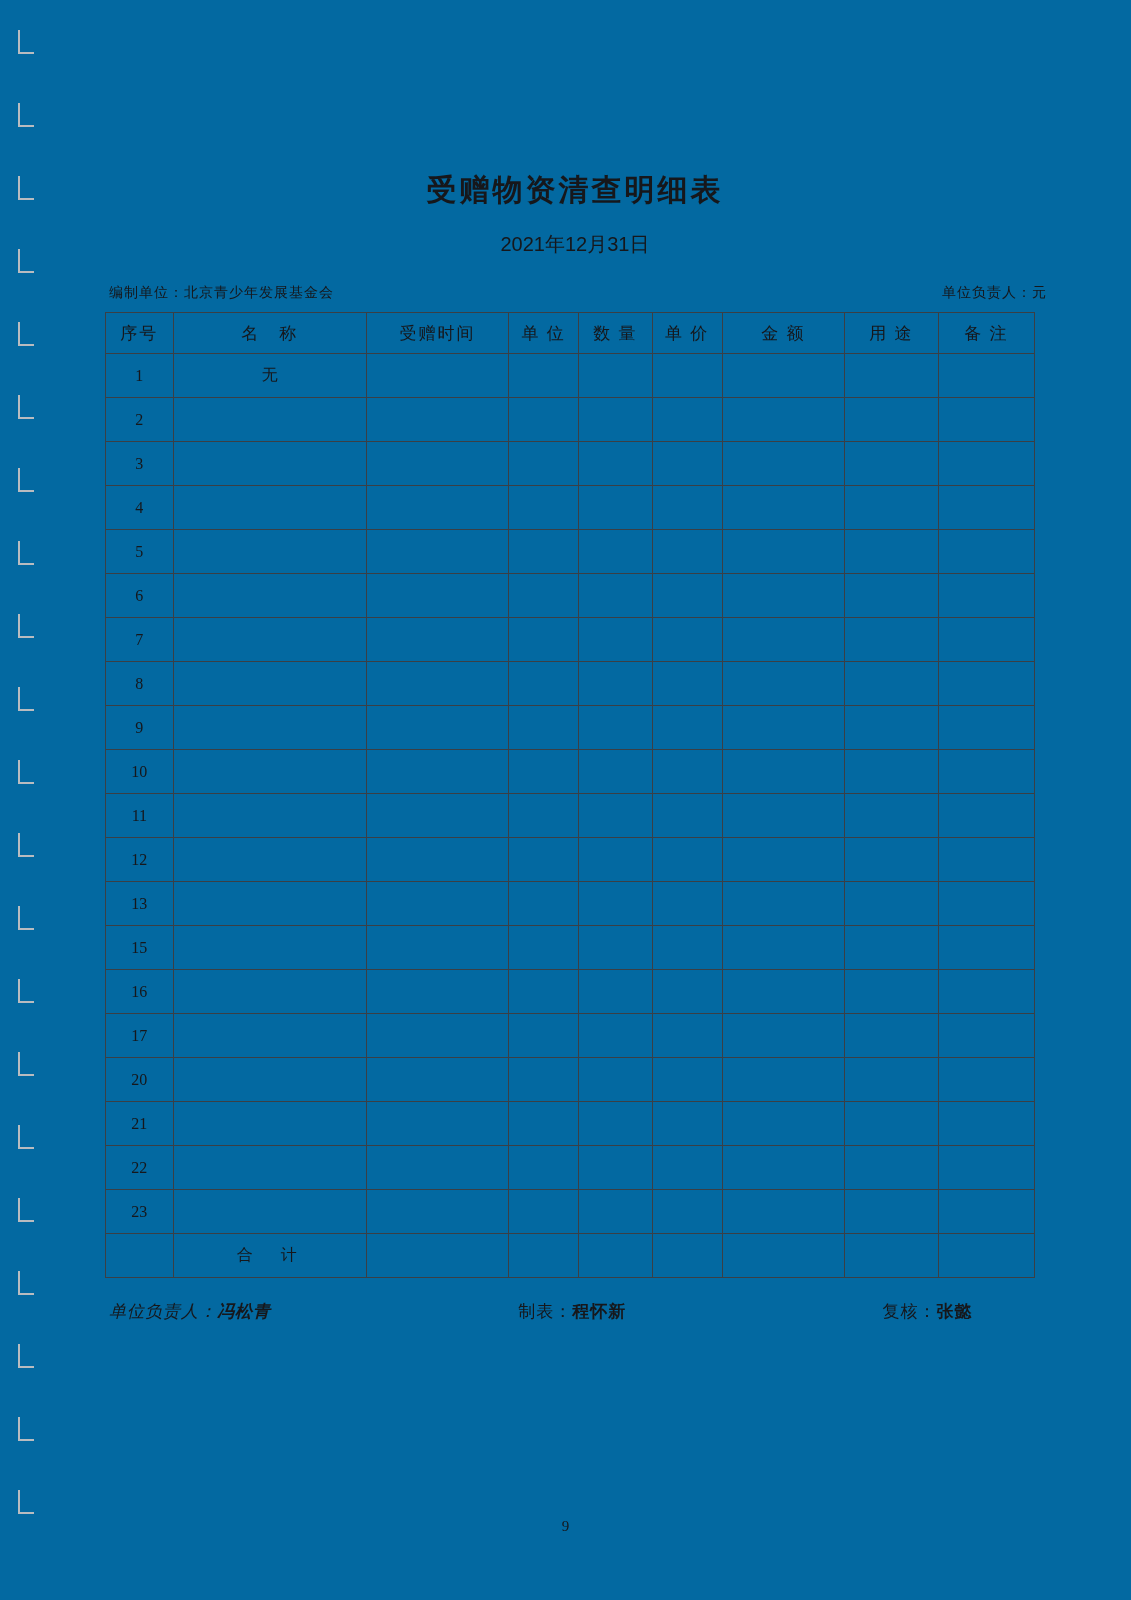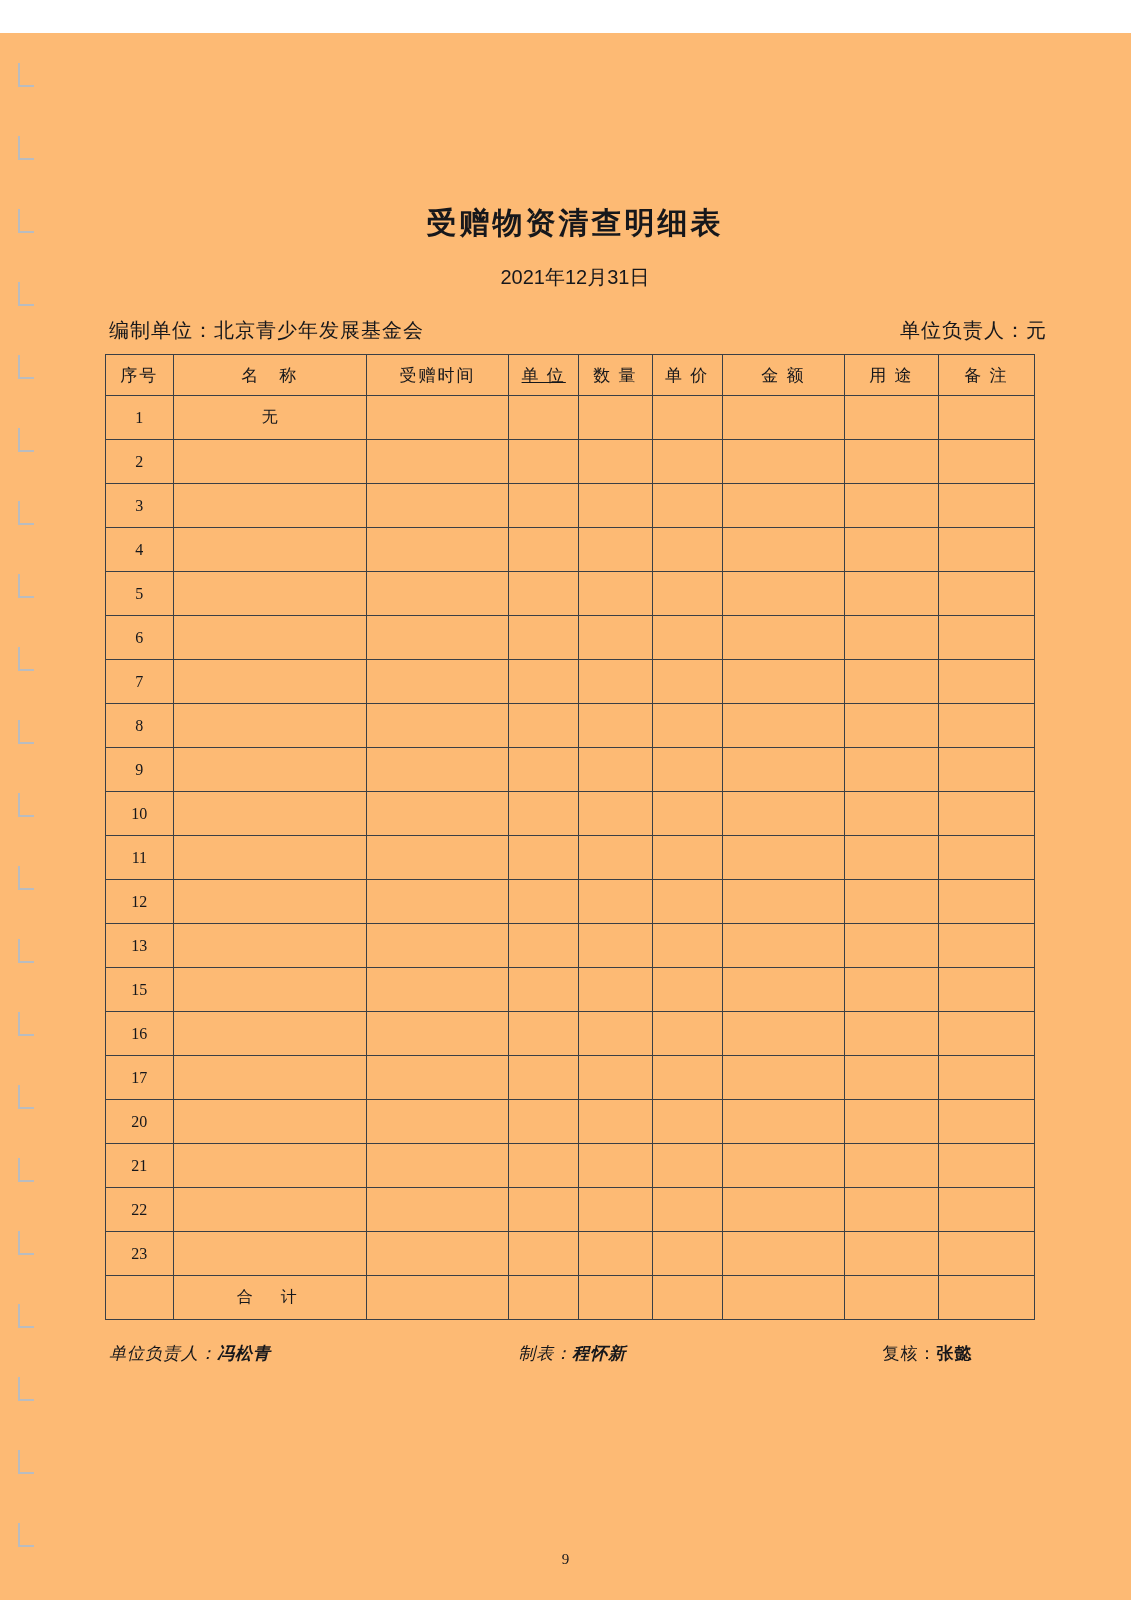--- a/index.html
+++ b/index.html
@@ -13,22 +13,21 @@
     position: relative;
     font-family: "Liberation Serif", "DejaVu Serif", serif;
     color: #16171b;
     overflow: hidden;
   }
 
   
   .page {
     position: absolute;
     inset: 0;
-    background: #fdba74;
-    margin-top: 33px;
+    background: #0369a1;
   }
 
   
   .punch-col {
     position: absolute;
     left: 18px;
     top: 30px;
     width: 26px;
     height: 1540px;
   }
@@ -64,21 +63,21 @@
     font-family: "Liberation Sans", sans-serif;
     letter-spacing: 0px;
   }
 
   .meta-row {
     display: flex;
     justify-content: space-between;
     align-items: flex-end;
     margin-top: 26px;
     padding: 0 8px 0 14px;
-    font-size: 20px;
+    font-size: 14px;
     letter-spacing: 1px;
   }
   .meta-left { }
   .meta-left .org {
     font-family: "DejaVu Serif", "Liberation Serif", serif;
   }
   .meta-right { }
 
   table.sheet-table {
     margin-top: 10px;
@@ -97,21 +96,21 @@
     padding: 0;
   }
   table.sheet-table thead td {
     height: 40px;
     font-size: 17px;
     letter-spacing: 2px;
   }
   td.c-idx   { width: 66px; }
   td.c-name  { width: 190px; }
   td.c-time  { width: 140px; }
-  td.c-unit  { width: 68px; text-decoration: underline; }
+  td.c-unit  { width: 68px; }
   td.c-qty   { width: 72px; }
   td.c-price { width: 68px; }
   td.c-amt   { width: 120px; }
   td.c-use   { width: 92px; }
   td.c-note  { width: 94px; }
 
   td.idx-cell {
     font-size: 15px;
     font-family: "Liberation Serif", serif;
   }
@@ -124,21 +123,21 @@
   }
 
   .sign-row {
     display: flex;
     margin-top: 22px;
     padding: 0 16px 0 14px;
     font-size: 17px;
     letter-spacing: 1px;
   }
   .sign-a { width: 44%; font-style: italic; }
-  .sign-b { width: 32%; font-style: italic; }
+  .sign-b { width: 32%; }
   .sign-c { width: 24%; text-align: center; }
   .sign-name {
     font-family: "DejaVu Serif", "Liberation Serif", serif;
     font-weight: 700;
   }
 
   .page-num {
     position: absolute;
     left: 0;
     right: 0;

